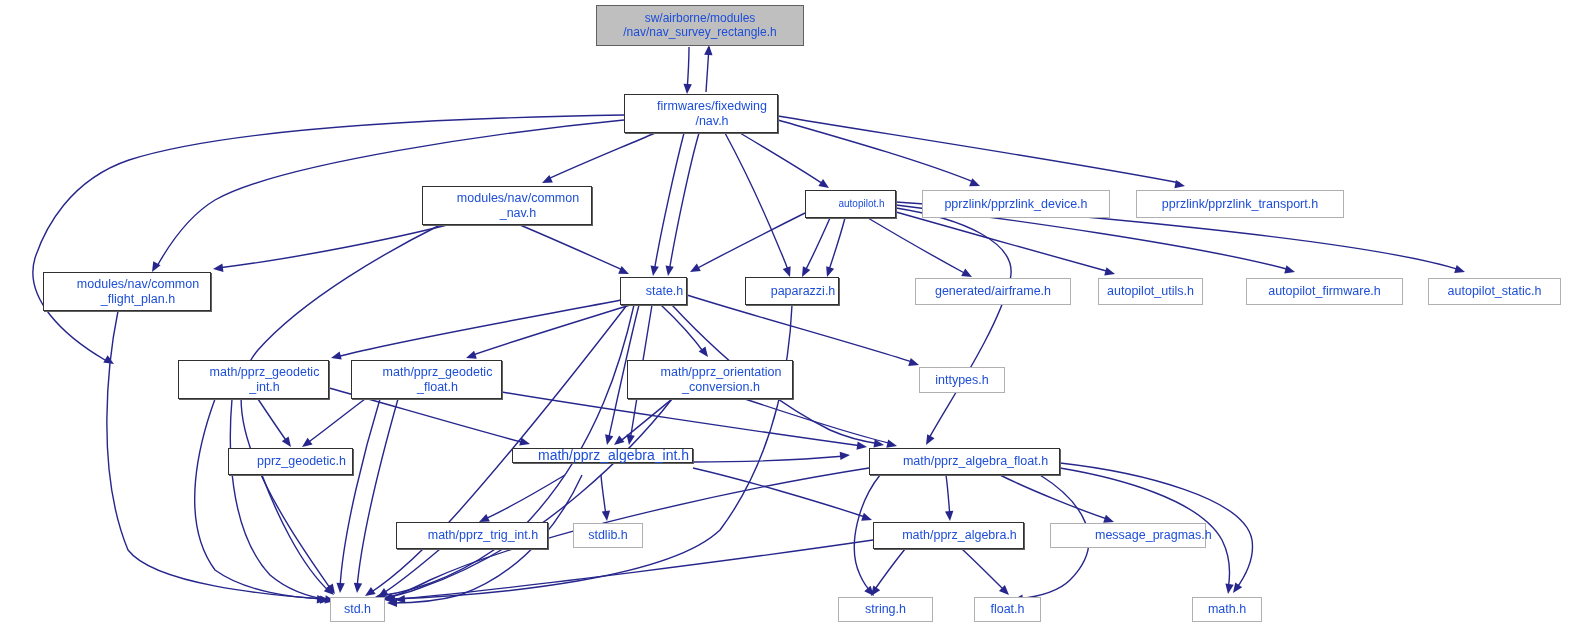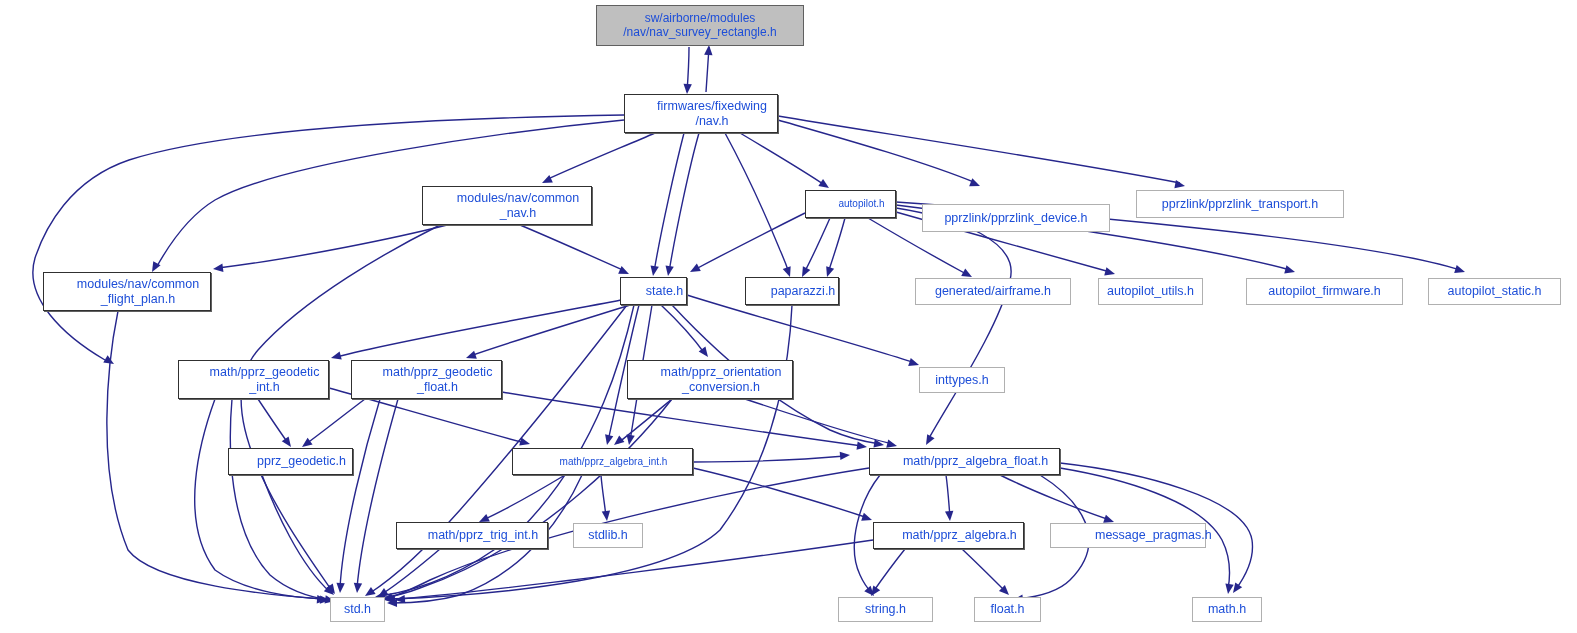--- a/index.html
+++ b/index.html
@@ -177,39 +177,39 @@
       </g>
   </svg>
   <div id="node-layer">
       <div class="node root" style="left: 596px; top: 5px; width: 208px; height: 41px; font-size: 12px;"><span class="label">sw/airborne/modules
 /nav/nav_survey_rectangle.h</span></div>
       <div class="node thick" style="left: 624px; top: 94px; width: 154px; height: 39px; font-size: 12.5px;"><span class="label">firmwares/fixedwing
 /nav.h</span></div>
       <div class="node thick" style="left: 422px; top: 186px; width: 170px; height: 39px; font-size: 12.5px;"><span class="label">modules/nav/common
 _nav.h</span></div>
       <div class="node thick" style="left: 805px; top: 190px; width: 91px; height: 28px; font-size: 10px;"><span class="label">autopilot.h</span></div>
-      <div class="node light" style="left: 922px; top: 204px; width: 188px; height: 28px; font-size: 12.5px;"><span class="label">pprzlink/pprzlink_device.h</span></div>
+      <div class="node light" style="left: 922px; top: 190px; width: 188px; height: 28px; font-size: 12.5px;"><span class="label">pprzlink/pprzlink_device.h</span></div>
       <div class="node light" style="left: 1136px; top: 190px; width: 208px; height: 28px; font-size: 12.5px;"><span class="label">pprzlink/pprzlink_transport.h</span></div>
       <div class="node thick" style="left: 43px; top: 272px; width: 168px; height: 39px; font-size: 12.5px;"><span class="label">modules/nav/common
 _flight_plan.h</span></div>
       <div class="node thick" style="left: 620px; top: 277px; width: 67px; height: 28px; font-size: 12.5px;"><span class="label">state.h</span></div>
       <div class="node thick" style="left: 745px; top: 277px; width: 94px; height: 28px; font-size: 12.5px;"><span class="label">paparazzi.h</span></div>
       <div class="node light" style="left: 915px; top: 278px; width: 156px; height: 27px; font-size: 12.5px;"><span class="label">generated/airframe.h</span></div>
       <div class="node light" style="left: 1098px; top: 278px; width: 105px; height: 27px; font-size: 12.5px;"><span class="label">autopilot_utils.h</span></div>
       <div class="node light" style="left: 1246px; top: 278px; width: 157px; height: 27px; font-size: 12.5px;"><span class="label">autopilot_firmware.h</span></div>
       <div class="node light" style="left: 1428px; top: 278px; width: 133px; height: 27px; font-size: 12.5px;"><span class="label">autopilot_static.h</span></div>
       <div class="node thick" style="left: 178px; top: 360px; width: 151px; height: 39px; font-size: 12.5px;"><span class="label">math/pprz_geodetic
 _int.h</span></div>
       <div class="node thick" style="left: 351px; top: 360px; width: 151px; height: 39px; font-size: 12.5px;"><span class="label">math/pprz_geodetic
 _float.h</span></div>
       <div class="node thick" style="left: 627px; top: 360px; width: 166px; height: 39px; font-size: 12.5px;"><span class="label">math/pprz_orientation
 _conversion.h</span></div>
       <div class="node light" style="left: 919px; top: 367px; width: 86px; height: 26px; font-size: 12.5px;"><span class="label">inttypes.h</span></div>
       <div class="node thick" style="left: 228px; top: 448px; width: 125px; height: 27px; font-size: 12.5px;"><span class="label">pprz_geodetic.h</span></div>
-      <div class="node thick" style="left: 512px; top: 448px; width: 181px; height: 27px; font-size: 10px;"><span class="label">math/pprz_algebra_int.h</span></div>
+      <div class="node thick" style="left: 512px; top: 448px; width: 181px; height: 15px; font-size: 14px;"><span class="label">math/pprz_algebra_int.h</span></div>
       <div class="node thick" style="left: 869px; top: 448px; width: 191px; height: 27px; font-size: 12.5px;"><span class="label">math/pprz_algebra_float.h</span></div>
       <div class="node thick" style="left: 396px; top: 522px; width: 152px; height: 27px; font-size: 12.5px;"><span class="label">math/pprz_trig_int.h</span></div>
       <div class="node light" style="left: 573px; top: 523px; width: 70px; height: 25px; font-size: 12.5px;"><span class="label">stdlib.h</span></div>
       <div class="node thick" style="left: 873px; top: 522px; width: 151px; height: 27px; font-size: 12.5px;"><span class="label">math/pprz_algebra.h</span></div>
       <div class="node light" style="left: 1050px; top: 523px; width: 156px; height: 25px; font-size: 12.5px; padding-left: 44px;"><span class="label">message_pragmas.h</span></div>
       <div class="node light" style="left: 330px; top: 597px; width: 55px; height: 25px; font-size: 12.5px;"><span class="label">std.h</span></div>
       <div class="node light" style="left: 838px; top: 597px; width: 95px; height: 25px; font-size: 12.5px;"><span class="label">string.h</span></div>
       <div class="node light" style="left: 974px; top: 597px; width: 67px; height: 25px; font-size: 12.5px;"><span class="label">float.h</span></div>
       <div class="node light" style="left: 1192px; top: 597px; width: 70px; height: 25px; font-size: 12.5px;"><span class="label">math.h</span></div>
     </div>

